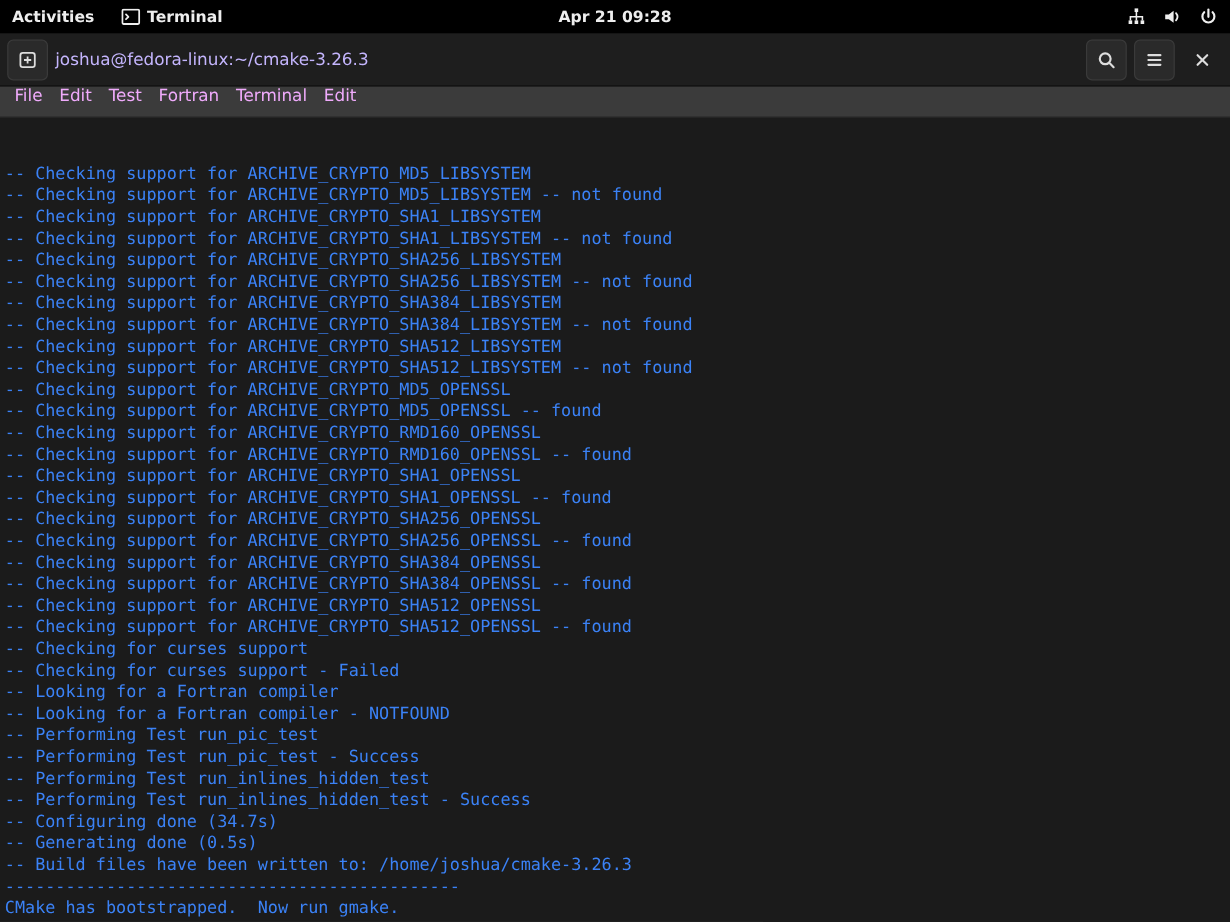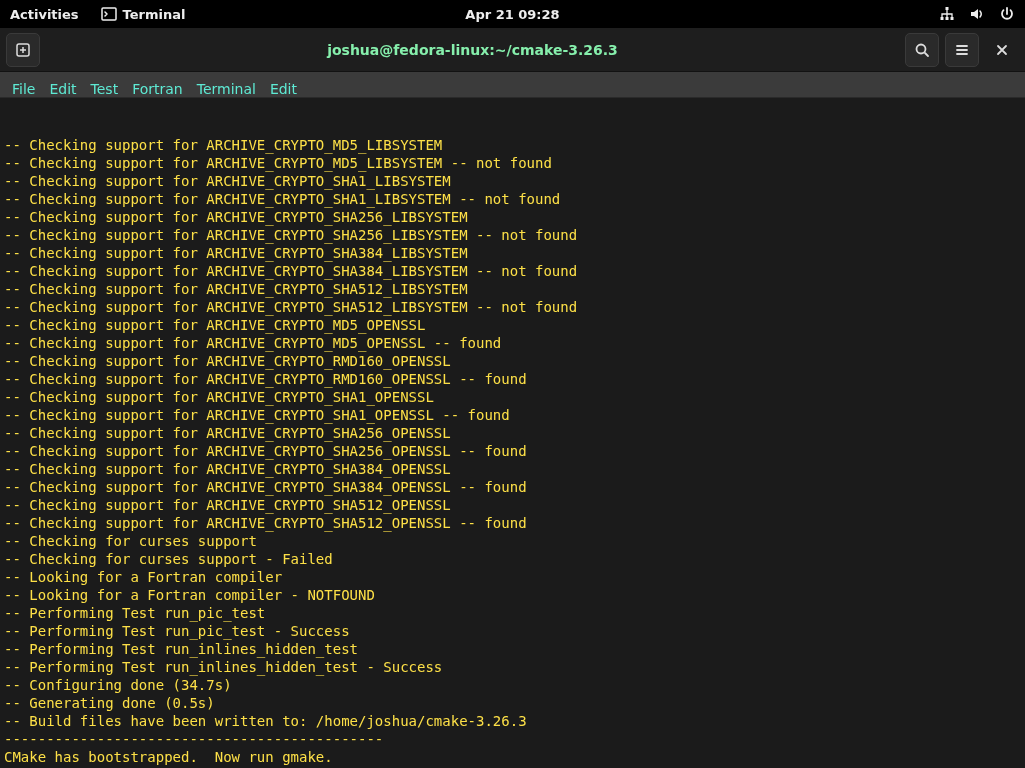--- a/index.html
+++ b/index.html
@@ -45,48 +45,47 @@
     display: flex;
     align-items: center;
     justify-content: center;
     color: #ddd;
     border: 1px solid #3a3a3a;
     background: #2a2a2a;
   }
   .headerbtn.plain { border: none; background: transparent; }
   .wintitle {
     flex: 1;
-    text-align: center;
     font-size: 14px;
-    font-weight: 700;
-    color: #86efac;
+    font-weight: 400;
+    color: #c4b5fd;
   }
   .winheader-right { display: flex; align-items: center; gap: 6px; }
   
   .menubar {
     height: 26px;
     background: #3b3b3b;
     display: flex;
-    align-items: flex-end;
+    align-items: flex-start;
     gap: 14px;
     padding: 0 12px;
     font-size: 14px;
-    color: #5eead4;
+    color: #f0abfc;
     border-bottom: 1px solid #2a2a2a;
   }
   .menubar span { cursor: default; }
   
   .terminal {
     background: #1b1b1b;
     height: calc(768px - 28px - 44px - 26px);
     padding: 2px 4px;
     font-family: "DejaVu Sans Mono", "Liberation Mono", monospace;
     font-size: 14px;
     line-height: 18px;
-    color: #fde047;
+    color: #3b82f6;
     white-space: pre;
     overflow: hidden;
   }
 </style>
 </head>
 <body>
 
 <div class="topbar">
   <div class="topbar-left">
     <span>Activities</span>

